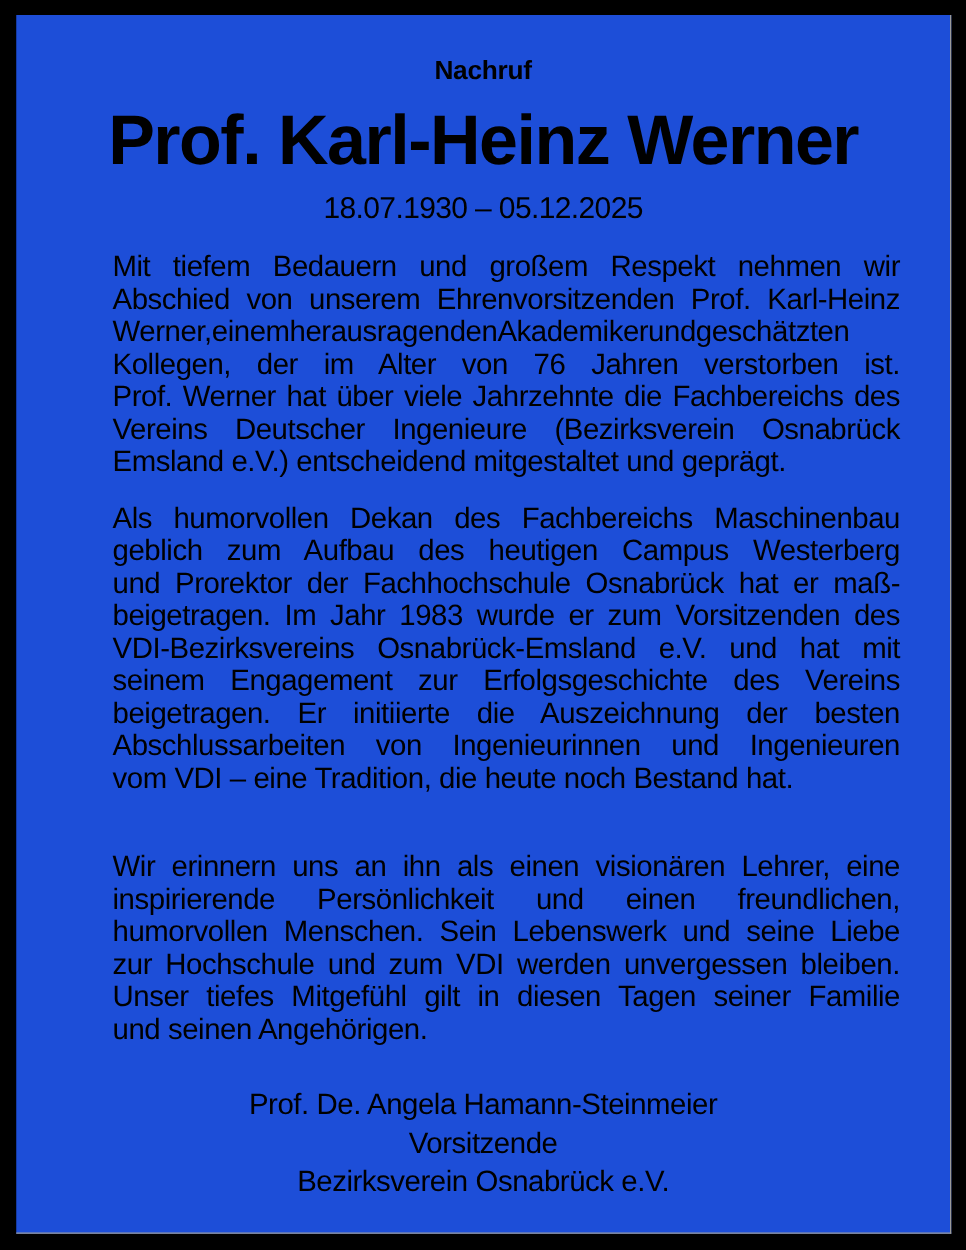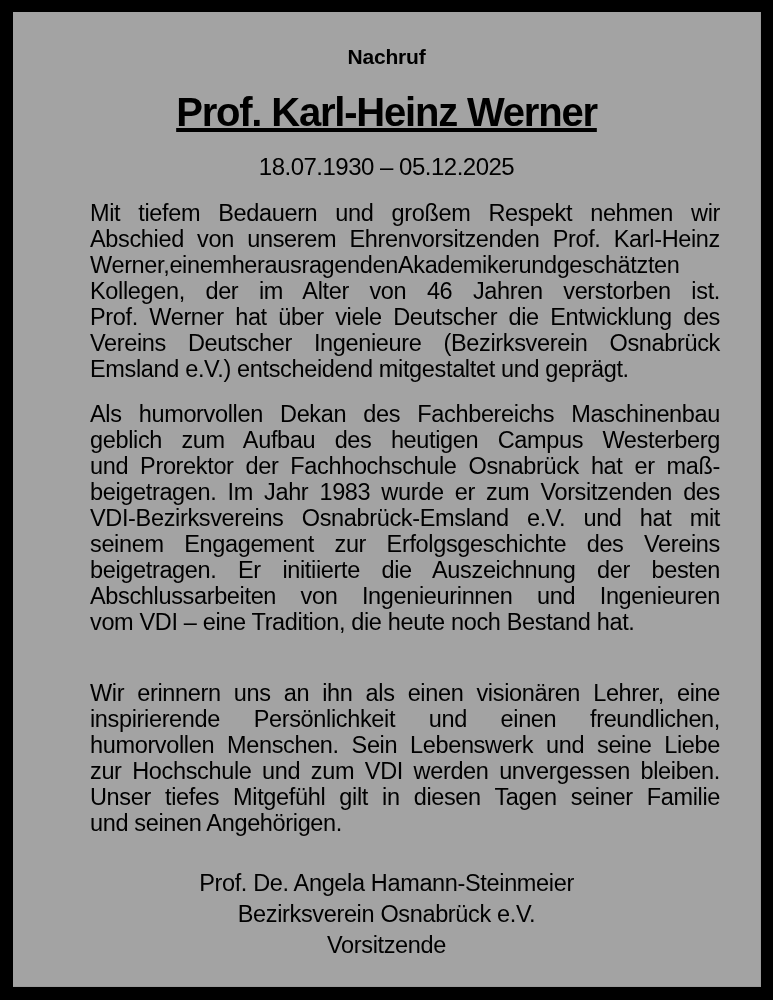--- a/index.html
+++ b/index.html
@@ -12,21 +12,21 @@
       height: 1000px;
       position: relative;
       overflow: hidden;
     }
     .frame {
       position: absolute;
       left: 13px;
       top: 12px;
       width: 748px;
       height: 975px;
-      background: #a3a3a3;
+      background: #1d4ed8;
       border-right: 1px solid #9a9a9a;
       border-bottom: 1px solid #9a9a9a;
       box-sizing: border-box;
       font-family: "Liberation Sans", sans-serif;
       color: #000000;
     }
     .kicker {
       position: absolute;
       top: 32px;
       left: 0;
@@ -37,24 +37,23 @@
       line-height: 26px;
       letter-spacing: -0.2px;
     }
     .name {
       position: absolute;
       top: 66px;
       left: 0;
       right: 0;
       text-align: center;
       font-weight: bold;
-      font-size: 40px;
+      font-size: 56px;
       line-height: 68px;
       letter-spacing: -1.2px;
-      text-decoration: underline;
     }
     .dates {
       position: absolute;
       top: 140px;
       left: 0;
       right: 0;
       text-align: center;
       font-size: 24px;
       line-height: 30px;
       letter-spacing: -0.5px;
@@ -100,22 +99,22 @@
 
 <div class="frame">
   <div class="kicker">Nachruf</div>
   <div class="name">Prof. Karl-Heinz Werner</div>
   <div class="dates">18.07.1930 – 05.12.2025</div>
 
   <div class="body-text p1">
     <span class="line">Mit tiefem Bedauern und großem Respekt nehmen wir</span>
     <span class="line">Abschied von unserem Ehrenvorsitzenden Prof. Karl-Heinz</span>
     <span class="line">Werner,einemherausragendenAkademikerundgeschätzten</span>
-    <span class="line">Kollegen, der im Alter von 46 Jahren verstorben ist.</span>
-    <span class="line">Prof. Werner hat über viele Deutscher die Entwicklung des</span>
+    <span class="line">Kollegen, der im Alter von 76 Jahren verstorben ist.</span>
+    <span class="line">Prof. Werner hat über viele Jahrzehnte die Fachbereichs des</span>
     <span class="line">Vereins Deutscher Ingenieure (Bezirksverein Osnabrück</span>
     <span class="line last">Emsland e.V.) entscheidend mitgestaltet und geprägt.</span>
   </div>
 
   <div class="body-text p2">
     <span class="line">Als humorvollen Dekan des Fachbereichs Maschinenbau</span>
     <span class="line">geblich zum Aufbau des heutigen Campus Westerberg</span>
     <span class="line">und Prorektor der Fachhochschule Osnabrück hat er maß-</span>
     <span class="line">beigetragen. Im Jahr 1983 wurde er zum Vorsitzenden des</span>
     <span class="line">VDI-Bezirksvereins Osnabrück-Emsland e.V. und hat mit</span>
@@ -129,16 +128,16 @@
     <span class="line">Wir erinnern uns an ihn als einen visionären Lehrer, eine</span>
     <span class="line">inspirierende Persönlichkeit und einen freundlichen,</span>
     <span class="line">humorvollen Menschen. Sein Lebenswerk und seine Liebe</span>
     <span class="line">zur Hochschule und zum VDI werden unvergessen bleiben.</span>
     <span class="line">Unser tiefes Mitgefühl gilt in diesen Tagen seiner Familie</span>
     <span class="line last">und seinen Angehörigen.</span>
   </div>
 
   <div class="signature">
     <div>Prof. De. Angela Hamann-Steinmeier</div>
+    <div>Vorsitzende</div>
     <div>Bezirksverein Osnabrück e.V.</div>
-    <div>Vorsitzende</div>
   </div>
 </div>
 
 </body></html>

